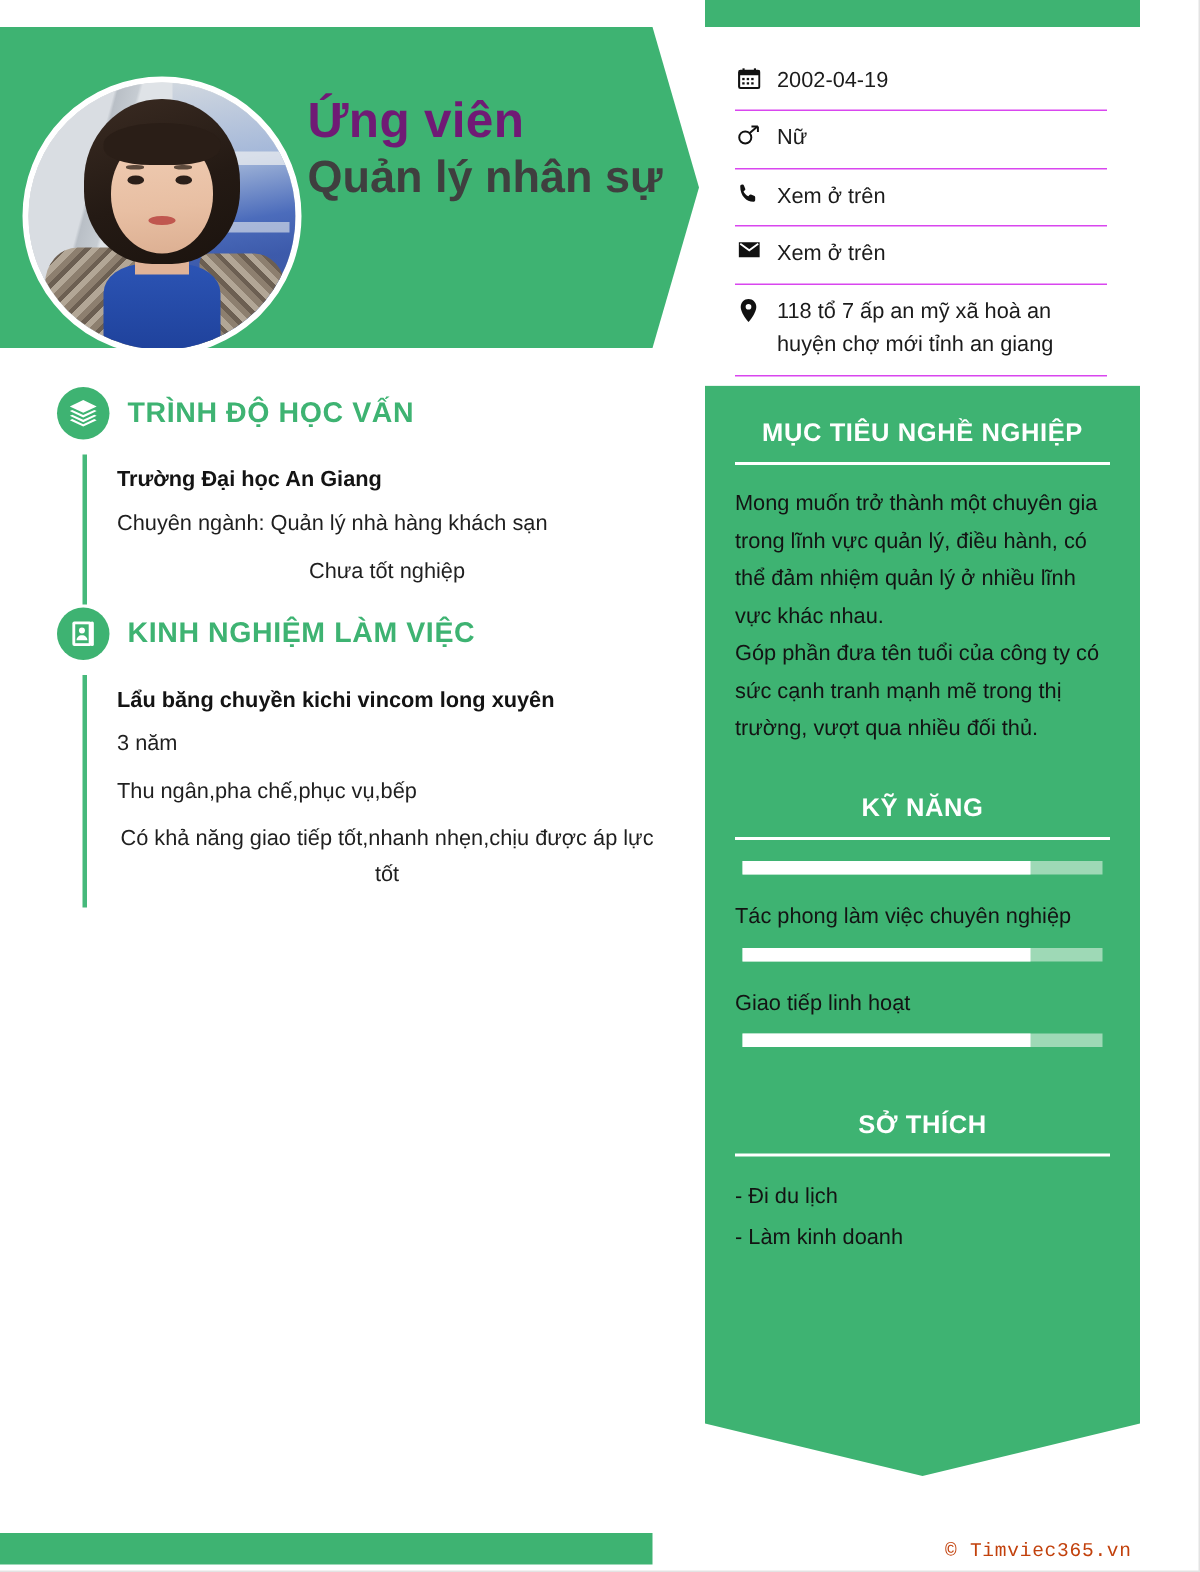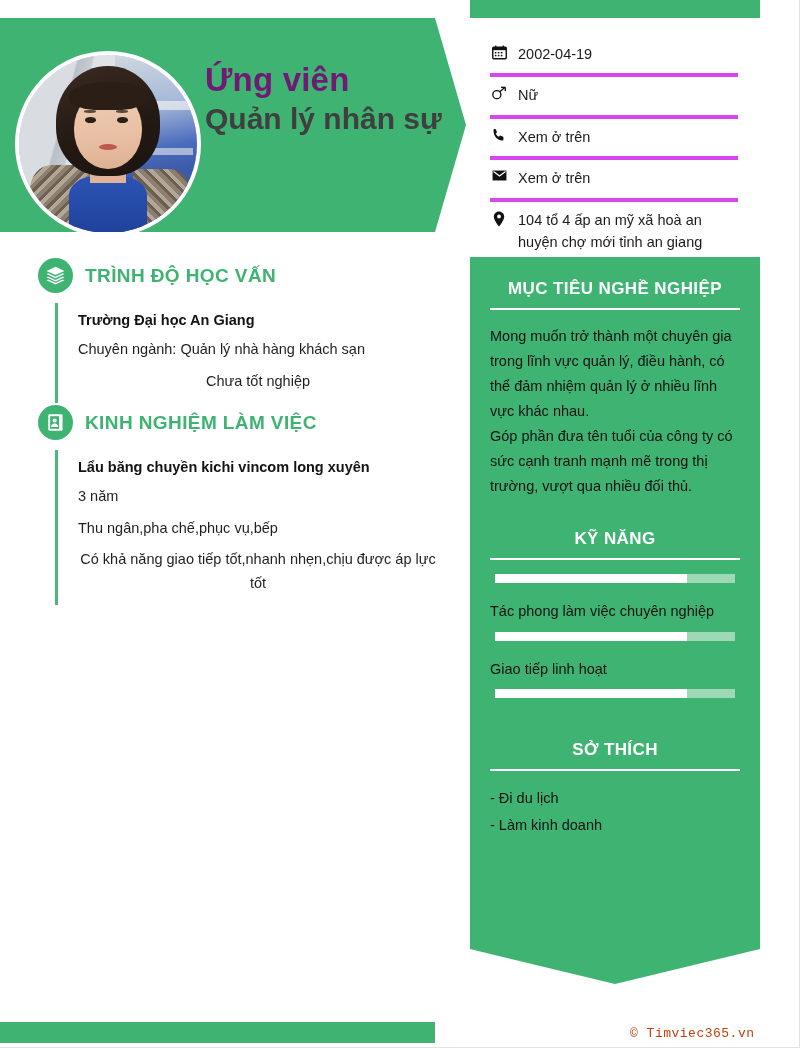--- a/index.html
+++ b/index.html
@@ -177,21 +177,21 @@
   #contact {
     position: absolute;
     left: 490px; top: 36px;
     width: 248px;
   }
   .contact-row {
     display: flex;
     align-items: flex-start;
     gap: 10px;
     padding: 7px 0 8px 0;
-    border-bottom: 4px solid #d946ef;
+    border-bottom: 1px solid #d946ef;
     min-height: 22px;
   }
   .contact-ico {
     width: 18px;
     flex: 0 0 18px;
     display: flex;
     align-items: flex-start;
     justify-content: center;
     padding-top: 2px;
     color: #111111;
@@ -416,21 +416,21 @@
       <span class="contact-val">Xem ở trên</span>
     </div>
 
     <div class="contact-row">
       <span class="contact-ico">
         <svg width="12" height="16" viewBox="0 0 12 16" fill="currentColor">
           <path d="M6 0.4C3.1.4.8 2.7.8 5.6c0 3.8 4.4 9.1 5.2 10 .8-.9 5.2-6.2 5.2-10C11.2 2.7 8.9.4 6 .4z"></path>
           <circle cx="6" cy="5.5" r="1.9" fill="#ffffff"></circle>
         </svg>
       </span>
-      <span class="contact-val">104 tổ 4 ấp an mỹ xã hoà an huyện chợ mới tỉnh an giang</span>
+      <span class="contact-val">118 tổ 7 ấp an mỹ xã hoà an huyện chợ mới tỉnh an giang</span>
     </div>
 
   </div>
 
   <div id="left-col">
 
     <div class="sec">
       <div class="sec-head">
         <span class="sec-ico">
           <svg width="21" height="21" viewBox="0 0 22 22" fill="#ffffff">

